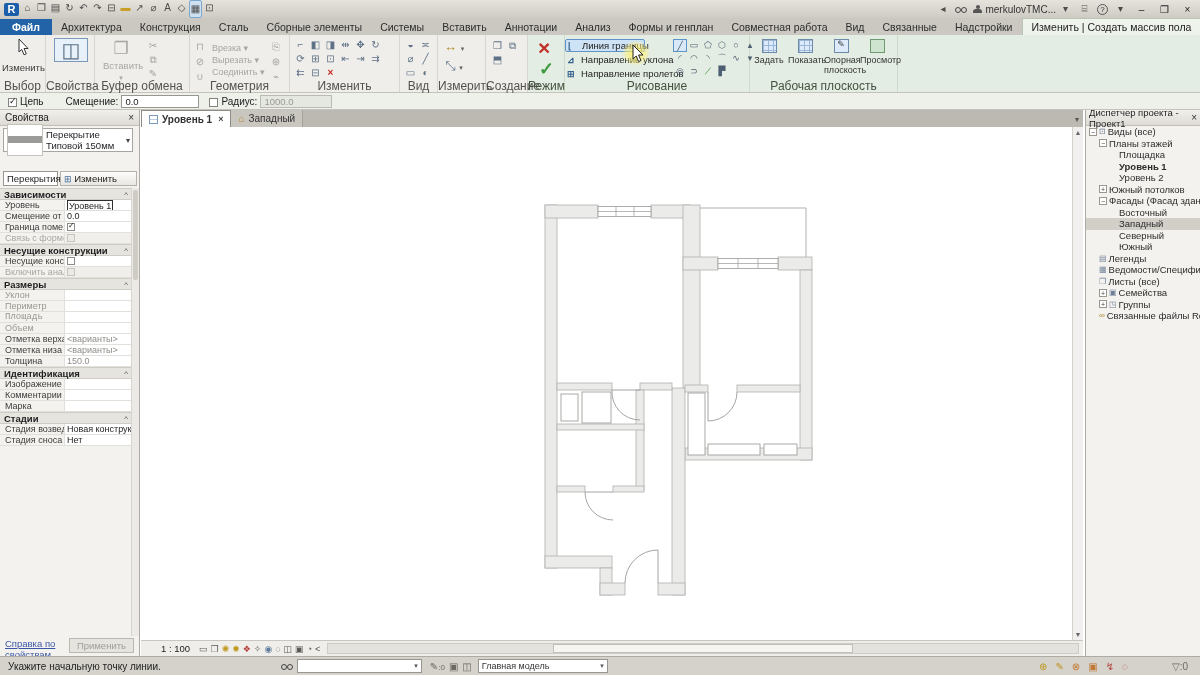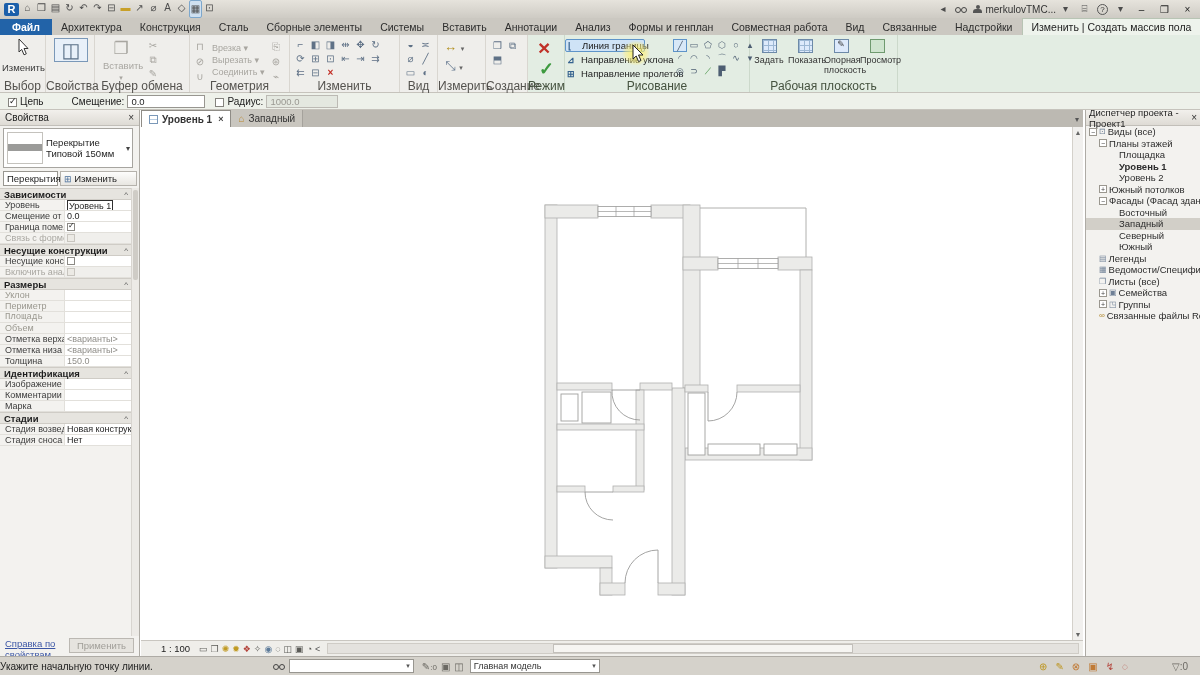--- a/index.html
+++ b/index.html
@@ -60,21 +60,21 @@
   #optbar{top:93px;left:0;width:1200px;height:17px;background:#eef1ea;border-bottom:1px solid #c6c3bc;display:flex;align-items:center;font-size:10px;color:#222}
   .cb{display:inline-block;width:9px;height:9px;border:1px solid #85837e;background:#fff;margin:0 3px;position:relative;top:1px}
   .cb.on:before{content:"✓";position:absolute;left:0px;top:-3px;font-size:9px;color:#222}
   .obox{height:13px;background:#fff;border:1px solid #989690;font-size:9.5px;padding:0 3px;line-height:12px}
   .obox.dis{background:#e4e8e0;color:#9a9892;border-color:#bcbab4}
 
   
   #props{top:110px;left:0;width:140px;height:546px;background:#f3f2ef;border-right:1px solid #aeaba5}
   .phead{height:16px;background:linear-gradient(#f2f0ec,#dedbd5);border-bottom:1px solid #c2bfb9;display:flex;align-items:center;padding:0 5px;font-size:10px}
   .phead .x{margin-left:auto;font-size:10px;color:#333}
-  #typesel{position:absolute;top:18px;left:3px;width:130px;height:40px;background:#fff;border:1px solid #a7a5a0;display:flex;align-items:center}
+  #typesel{position:absolute;top:18px;left:3px;width:130px;height:24px;background:#fff;border:1px solid #a7a5a0;display:flex;align-items:center}
   #typesel .thumb{width:36px;height:32px;border:1px solid #c4c2bd;margin:0 3px;background:linear-gradient(#fff 11px,#9b9b99 11px,#9b9b99 18px,#fff 18px)}
   #typesel .tname{font-size:9.5px;line-height:11px;width:76px}
   #typesel .dd{margin-left:auto;padding-right:2px;color:#444;font-size:8px}
   #filterrow{position:absolute;top:61px;left:3px;width:134px;height:16px;display:flex;gap:2px;font-size:9.5px}
   .combo{background:#fff;border:1px solid #989690;height:15px;line-height:13px;padding:0 3px;display:flex;gap:3px}
   .combo .dd{font-size:7px;color:#555;margin-left:auto}
   #edittype{border:1px solid #b5b2ac;background:linear-gradient(#fdfdfc,#e8e6e1);height:15px;line-height:13px;padding:0 3px}
   #edittype .ei{color:#4a6f9b;font-size:9px}
   #pgrid{position:absolute;top:78px;left:0;width:132px}
   .psec{height:12px;background:#e6e4df;border-top:1px solid #cfccc6;border-bottom:1px solid #cfccc6;font-size:9.5px;font-weight:bold;line-height:11px;padding:0 4px;display:flex}
@@ -118,21 +118,21 @@
   .trow{height:11.5px;display:flex;align-items:center;font-size:9.5px;white-space:nowrap;color:#2c2c2c}
   .trow.selrow{background:#d2cfc8}
   .trow.bold{font-weight:bold}
   .exp{width:8px;height:8px;border:1px solid #9a978f;background:#fff;font-size:7px;line-height:7px;text-align:center;color:#444;margin-right:2px;flex:0 0 auto}
   .exp.none{border:none;background:transparent}
   .ticn{font-size:8px;color:#6f8096;margin-right:2px;flex:0 0 auto}
   .ticn.link{color:#b08830}
 
   
   #statusbar{top:656px;left:0;width:1200px;height:19px;background:#d5d2cb;border-top:1px solid #aeaba5;display:flex;align-items:center;font-size:10px;color:#222}
-  #statusbar .hint{}
+  #statusbar .hint{margin-left:8px}
   .scombo{height:14px;background:#fff;border:1px solid #989690;font-size:9px;display:flex;align-items:center;padding:0 3px;color:#333}
   .scombo .dd{margin-left:auto;font-size:7px;color:#555}
   .sic{color:#6b6963;font-size:10px;margin:0 2px}
   .sic.y{color:#bd9622}.sic.r{color:#b3433a}.sic.o{color:#c07a35}
 
   
   #glow{top:36px;left:617px;width:38px;height:34px;border-radius:50%;background:radial-gradient(closest-side,rgba(255,240,90,.95),rgba(255,240,120,.45) 55%,transparent 75%);pointer-events:none}
   #cursor{top:44px;left:632px;pointer-events:none}
 </style>
 </head>
@@ -340,21 +340,21 @@
     <div class="wpbtn" style="left:38px"><span class="wpicon"></span><span>Показать</span></div>
     <div class="wpbtn" style="left:74px"><span class="wpicon" style="background:#ddeafb">✎</span><span>Опорная плоскость</span></div>
     <div class="wpbtn" style="left:110px"><span class="wpicon" style="background:#cfe4cf;border-color:#6f9a6f"></span><span>Просмотр</span></div>
     <div class="plabel">Рабочая плоскость</div>
   </div>
 </div>
 
 <div id="optbar" class="abs">
   <span class="cb on" style="margin-left:8px"></span>
   <span>Цепь</span>
-  <span style="margin-left:28px">Смещение:</span>
+  <span style="margin-left:22px">Смещение:</span>
   <span class="obox" style="width:78px;margin-left:3px">0.0</span>
   <span class="cb" style="margin-left:10px"></span>
   <span>Радиус:</span>
   <span class="obox dis" style="width:72px;margin-left:3px">1000.0</span>
 </div>
 
 <div id="props" class="abs">
   <div class="phead">
     <span>Свойства</span>
     <span class="x">×</span>

